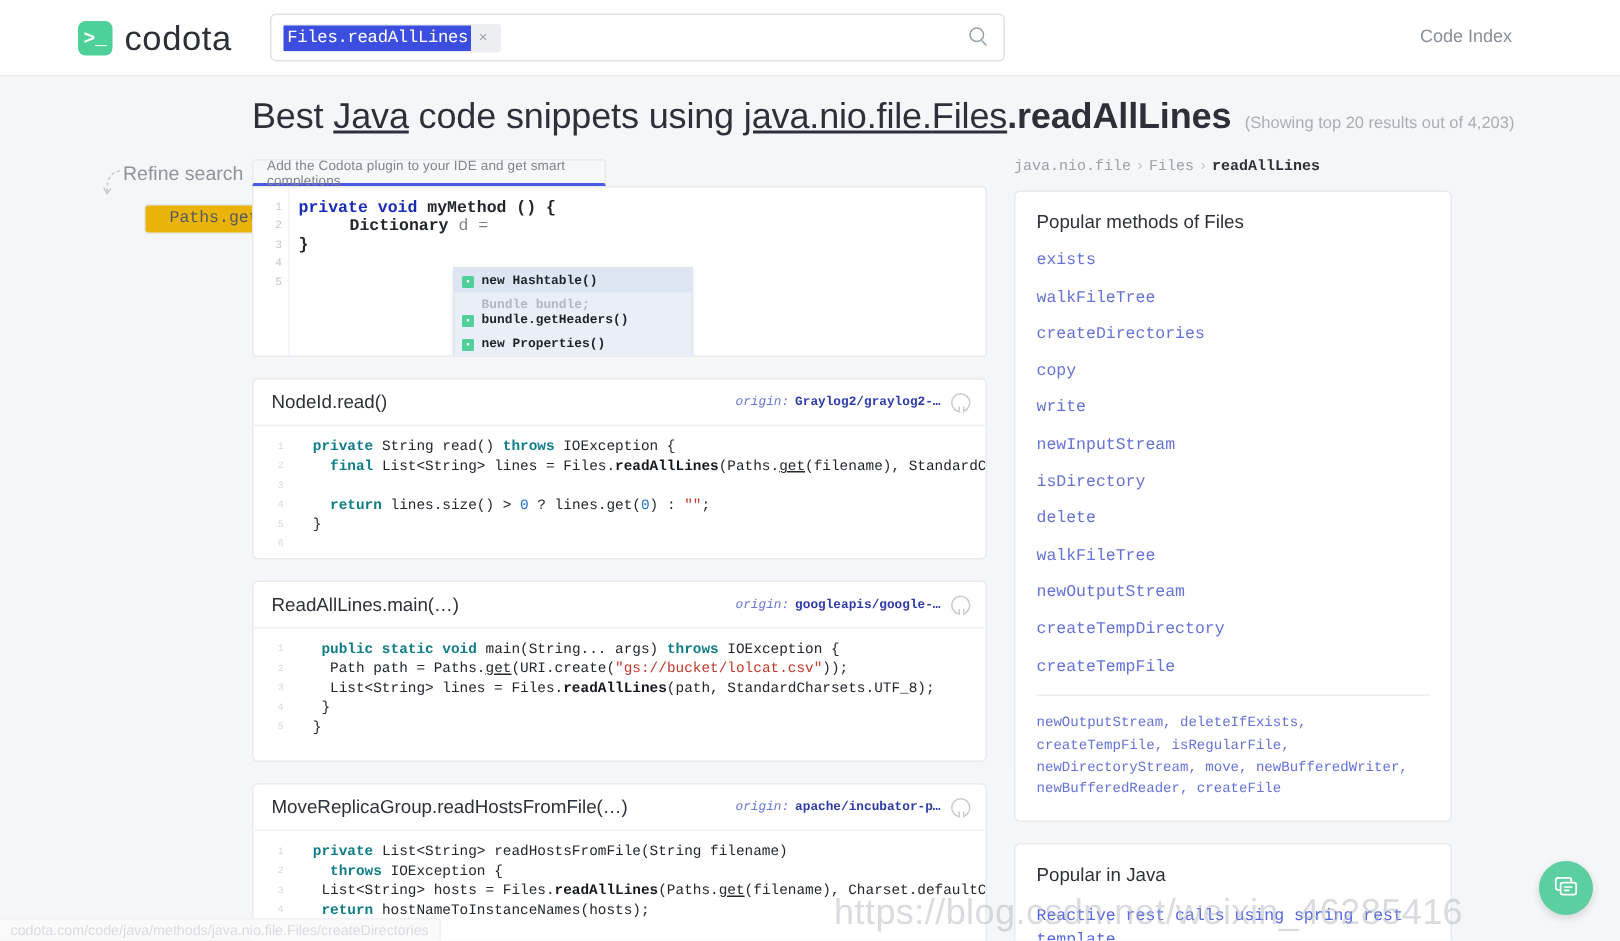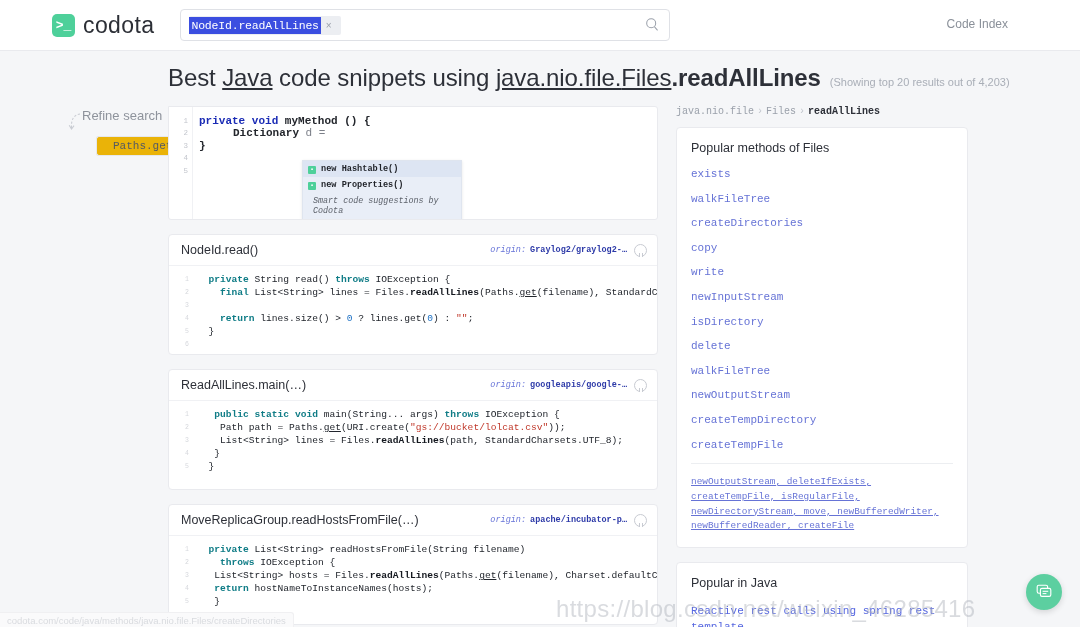--- a/index.html
+++ b/index.html
@@ -208,21 +208,21 @@
     padding: 13px 14px 13px 14px;
   }
   .panel-title { font-size: 12.5px; color: #2d3038; margin-bottom: 13px; }
   .m-link {
     display: block; font-family: "Liberation Mono", monospace;
     font-size: 11px; color: #6673d6; margin-bottom: 12.6px; cursor: pointer;
   }
   .panel-div { height: 1px; background: #eceef1; margin: 4px 0 11px 0; }
   .m-more {
     font-family: "Liberation Mono", monospace; font-size: 9.4px;
-    color: #6673d6; line-height: 14.7px; text-decoration: underline;
+    color: #6673d6; line-height: 14.7px;
   }
   #panel2 { margin-top: 14px; }
   .j-link {
     font-family: "Liberation Mono", monospace; font-size: 11px;
     color: #5566e0; line-height: 16px; display: block; cursor: pointer;
   }
   .j-item { margin-bottom: 13px; }
 
   
   #chat {
@@ -250,21 +250,21 @@
 <body>
 
 <div id="topbar">
   <div id="logo-wrap">
     <div id="logo-mark">&gt;_</div>
     <div id="logo-text">codota</div>
   </div>
 
   <div id="searchbar">
     <div class="chip">
-      <span class="chip-text">NodeId.readAllLines</span>
+      <span class="chip-text">Files.readAllLines</span>
       <span class="chip-x">×</span>
     </div>
     <svg id="search-glass" viewBox="0 0 16 16">
       <circle cx="6.6" cy="6.6" r="4.8" fill="none" stroke="#9aa0aa" stroke-width="1.1"></circle>
       <line x1="10.2" y1="10.6" x2="13.4" y2="14.2" stroke="#9aa0aa" stroke-width="1.1"></line>
     </svg>
   </div>
 
   <div id="code-index">Code Index</div>
 </div>
@@ -279,34 +279,39 @@
   <path d="M1.2 13.2 L3.5 17 L6 13.6" fill="none" stroke="#c9ccd3" stroke-width="1.1"></path>
 </svg>
 <div id="refine">Refine search</div>
 <div id="refine-chip">
   <div class="lab">Paths.get</div>
   <div class="bar"></div>
 </div>
 
 <div id="main">
 
+  <div id="promo-tab">Add the Codota plugin to your IDE and get smart completions</div>
   <div id="promo-editor">
     <div class="gutter" style="white-space:pre;">1
 2
 3
 4
 5</div>
     <div id="promo-code"><span class="kw">private</span> <span class="kw">void</span><span class="typ"> myMethod () {</span>
 <span style="padding-left:34px" class="typ">Dictionary</span><span class="dim"> d = </span>
 <span class="typ">}</span></div>
 
     <div id="popup">
       <div class="pop-row sel">
         <span class="pop-ico">▪</span>
         <span class="pop-txt">new Hashtable()</span>
+      </div>
+      <div class="pop-row">
+        <span class="pop-ico">▪</span>
+        <span class="pop-txt"><span class="g">Bundle bundle;</span><br><span>bundle.getHeaders()</span></span>
       </div>
       <div class="pop-row">
         <span class="pop-ico">▪</span>
         <span class="pop-txt">new Properties()</span>
       </div>
       <div class="pop-foot">Smart code suggestions by Codota</div>
     </div>
   </div>
 
   <div class="card">

